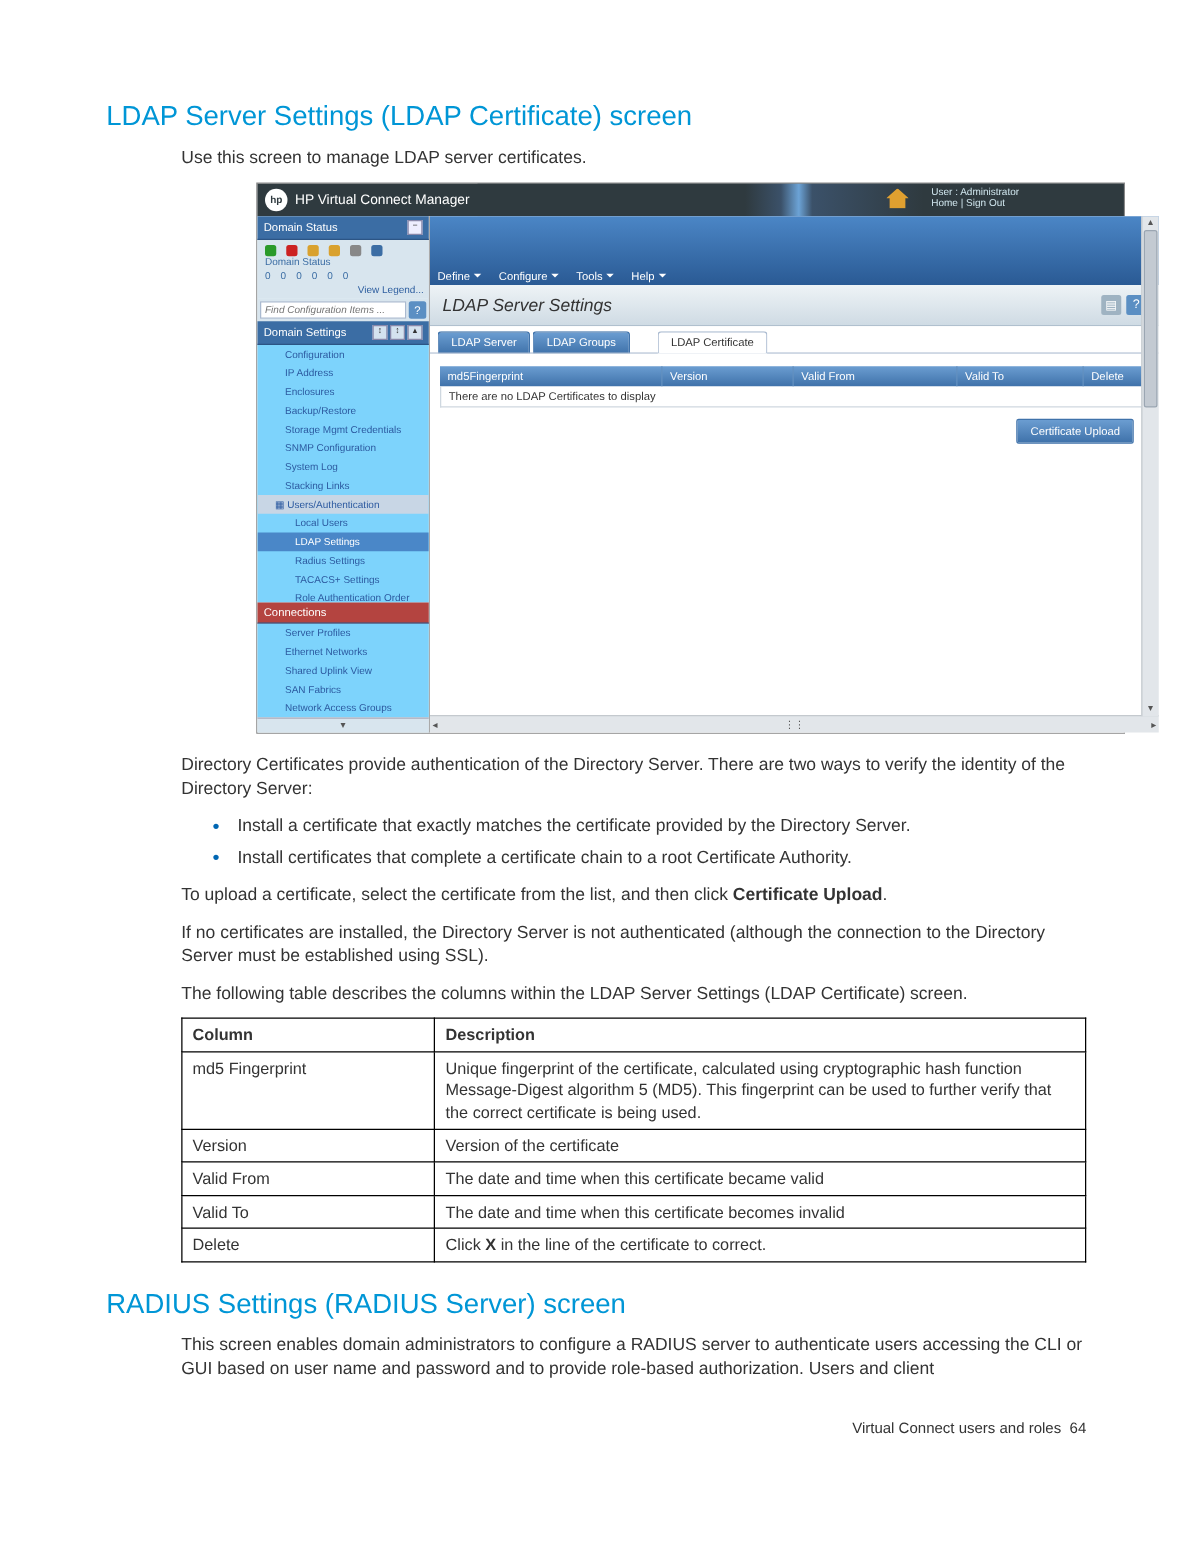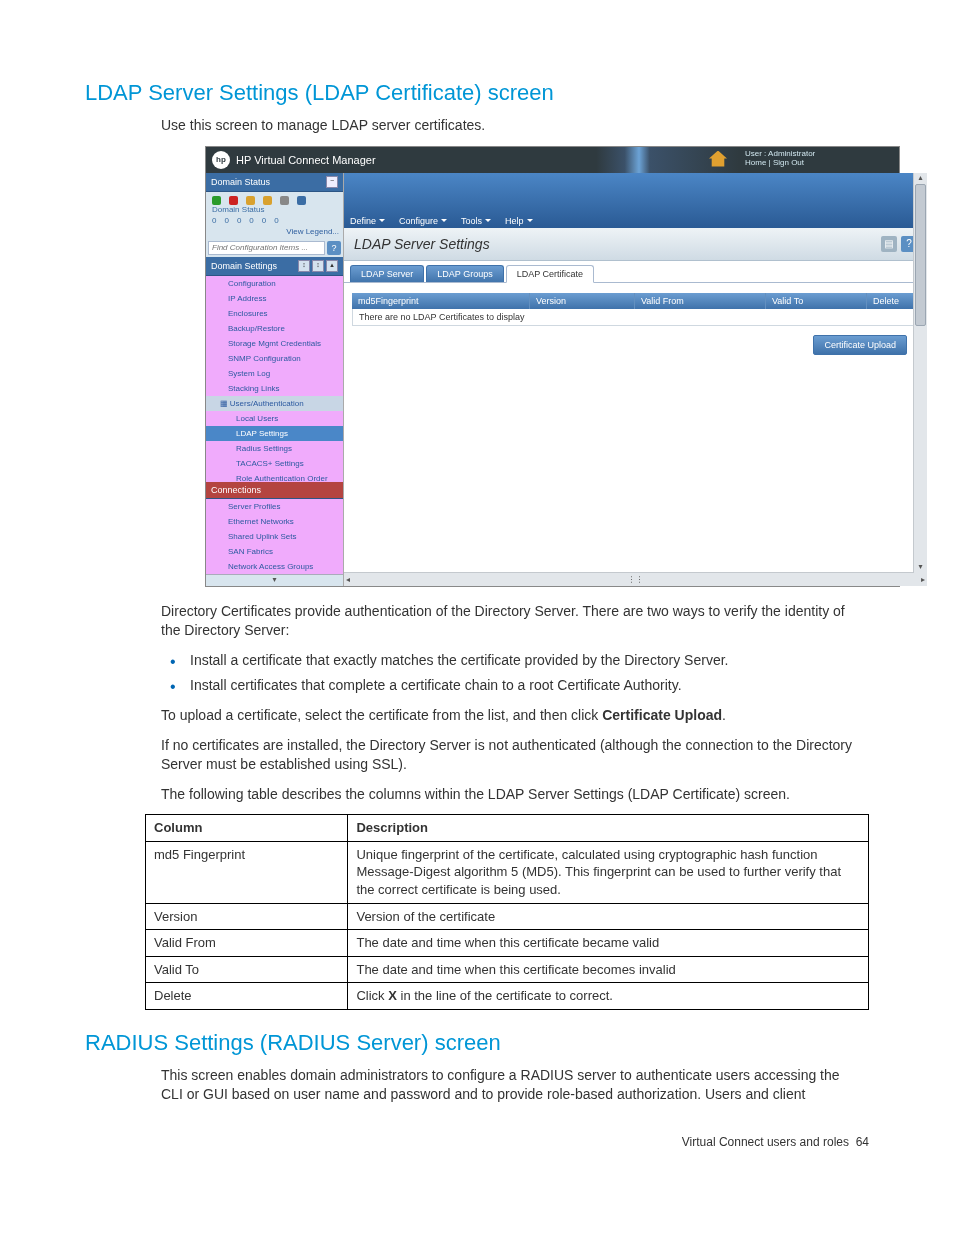--- a/index.html
+++ b/index.html
@@ -18,21 +18,21 @@
     font-family: Arial, sans-serif;
     color: #0096d6;
     font-weight: normal;
     font-size: 22px;
     margin: 20px 0 8px 0;
   }
   .indented {
     margin-left: 60px;
   }
   p {
-    margin: 10px 16px;
+    margin: 10px 0;
     line-height: 1.4;
   }
   ul.bullets {
     list-style: none;
     padding: 0;
     margin: 10px 0 10px 25px;
   }
   ul.bullets li {
     position: relative;
     padding-left: 20px;
@@ -223,21 +223,21 @@
     background: #d4e2ef;
     border: 1px solid #88a;
     font-size: 7px;
     line-height: 8px;
     text-align: center;
     color: #333;
   }
   .ss-tree {
     flex: 1;
     overflow: hidden;
-    background: #f0abfc;
+    background: #7dd3fc;
     font-size: 8px;
     color: #2c5aa0;
   }
   .ss-tree .item {
     padding: 3px 5px 3px 14px;
     white-space: nowrap;
     cursor: pointer;
   }
   .ss-tree .sub {
     padding-left: 22px;
@@ -343,20 +343,21 @@
     border-bottom: none;
     cursor: pointer;
   }
   .ss-tabs .tab.active {
     background: #fff;
     color: #333;
     border: 1px solid #aabad0;
     border-bottom: 1px solid #fff;
     position: relative;
     z-index: 2;
+    margin-left: 20px;
   }
   .ss-tab-line {
     border-bottom: 1px solid #aabad0;
     margin-top: -1px;
   }
   .ss-cert-area {
     flex: 1;
     background: #fff;
     padding: 10px 8px;
     position: relative;
@@ -522,21 +523,21 @@
             <div class="item sub2">TACACS+ Settings</div>
             <div class="item sub2">Role Authentication Order</div>
 
           </div>
           <div class="ss-panelhdr red">
             <span>Connections</span>
           </div>
           <div class="ss-tree" style="flex:0 0 auto;">
             <div class="item sub">Server Profiles</div>
             <div class="item sub">Ethernet Networks</div>
-            <div class="item sub">Shared Uplink Sets</div>
+            <div class="item sub">Shared Uplink View</div>
             <div class="item sub">SAN Fabrics</div>
             <div class="item sub">Network Access Groups</div>
           </div>
           <div class="ss-scroll-arrow">▾</div>
         </div>
 
         <div class="ss-main">
           <div class="ss-menubar">
             <div class="m">
                 <span>Define</span>

